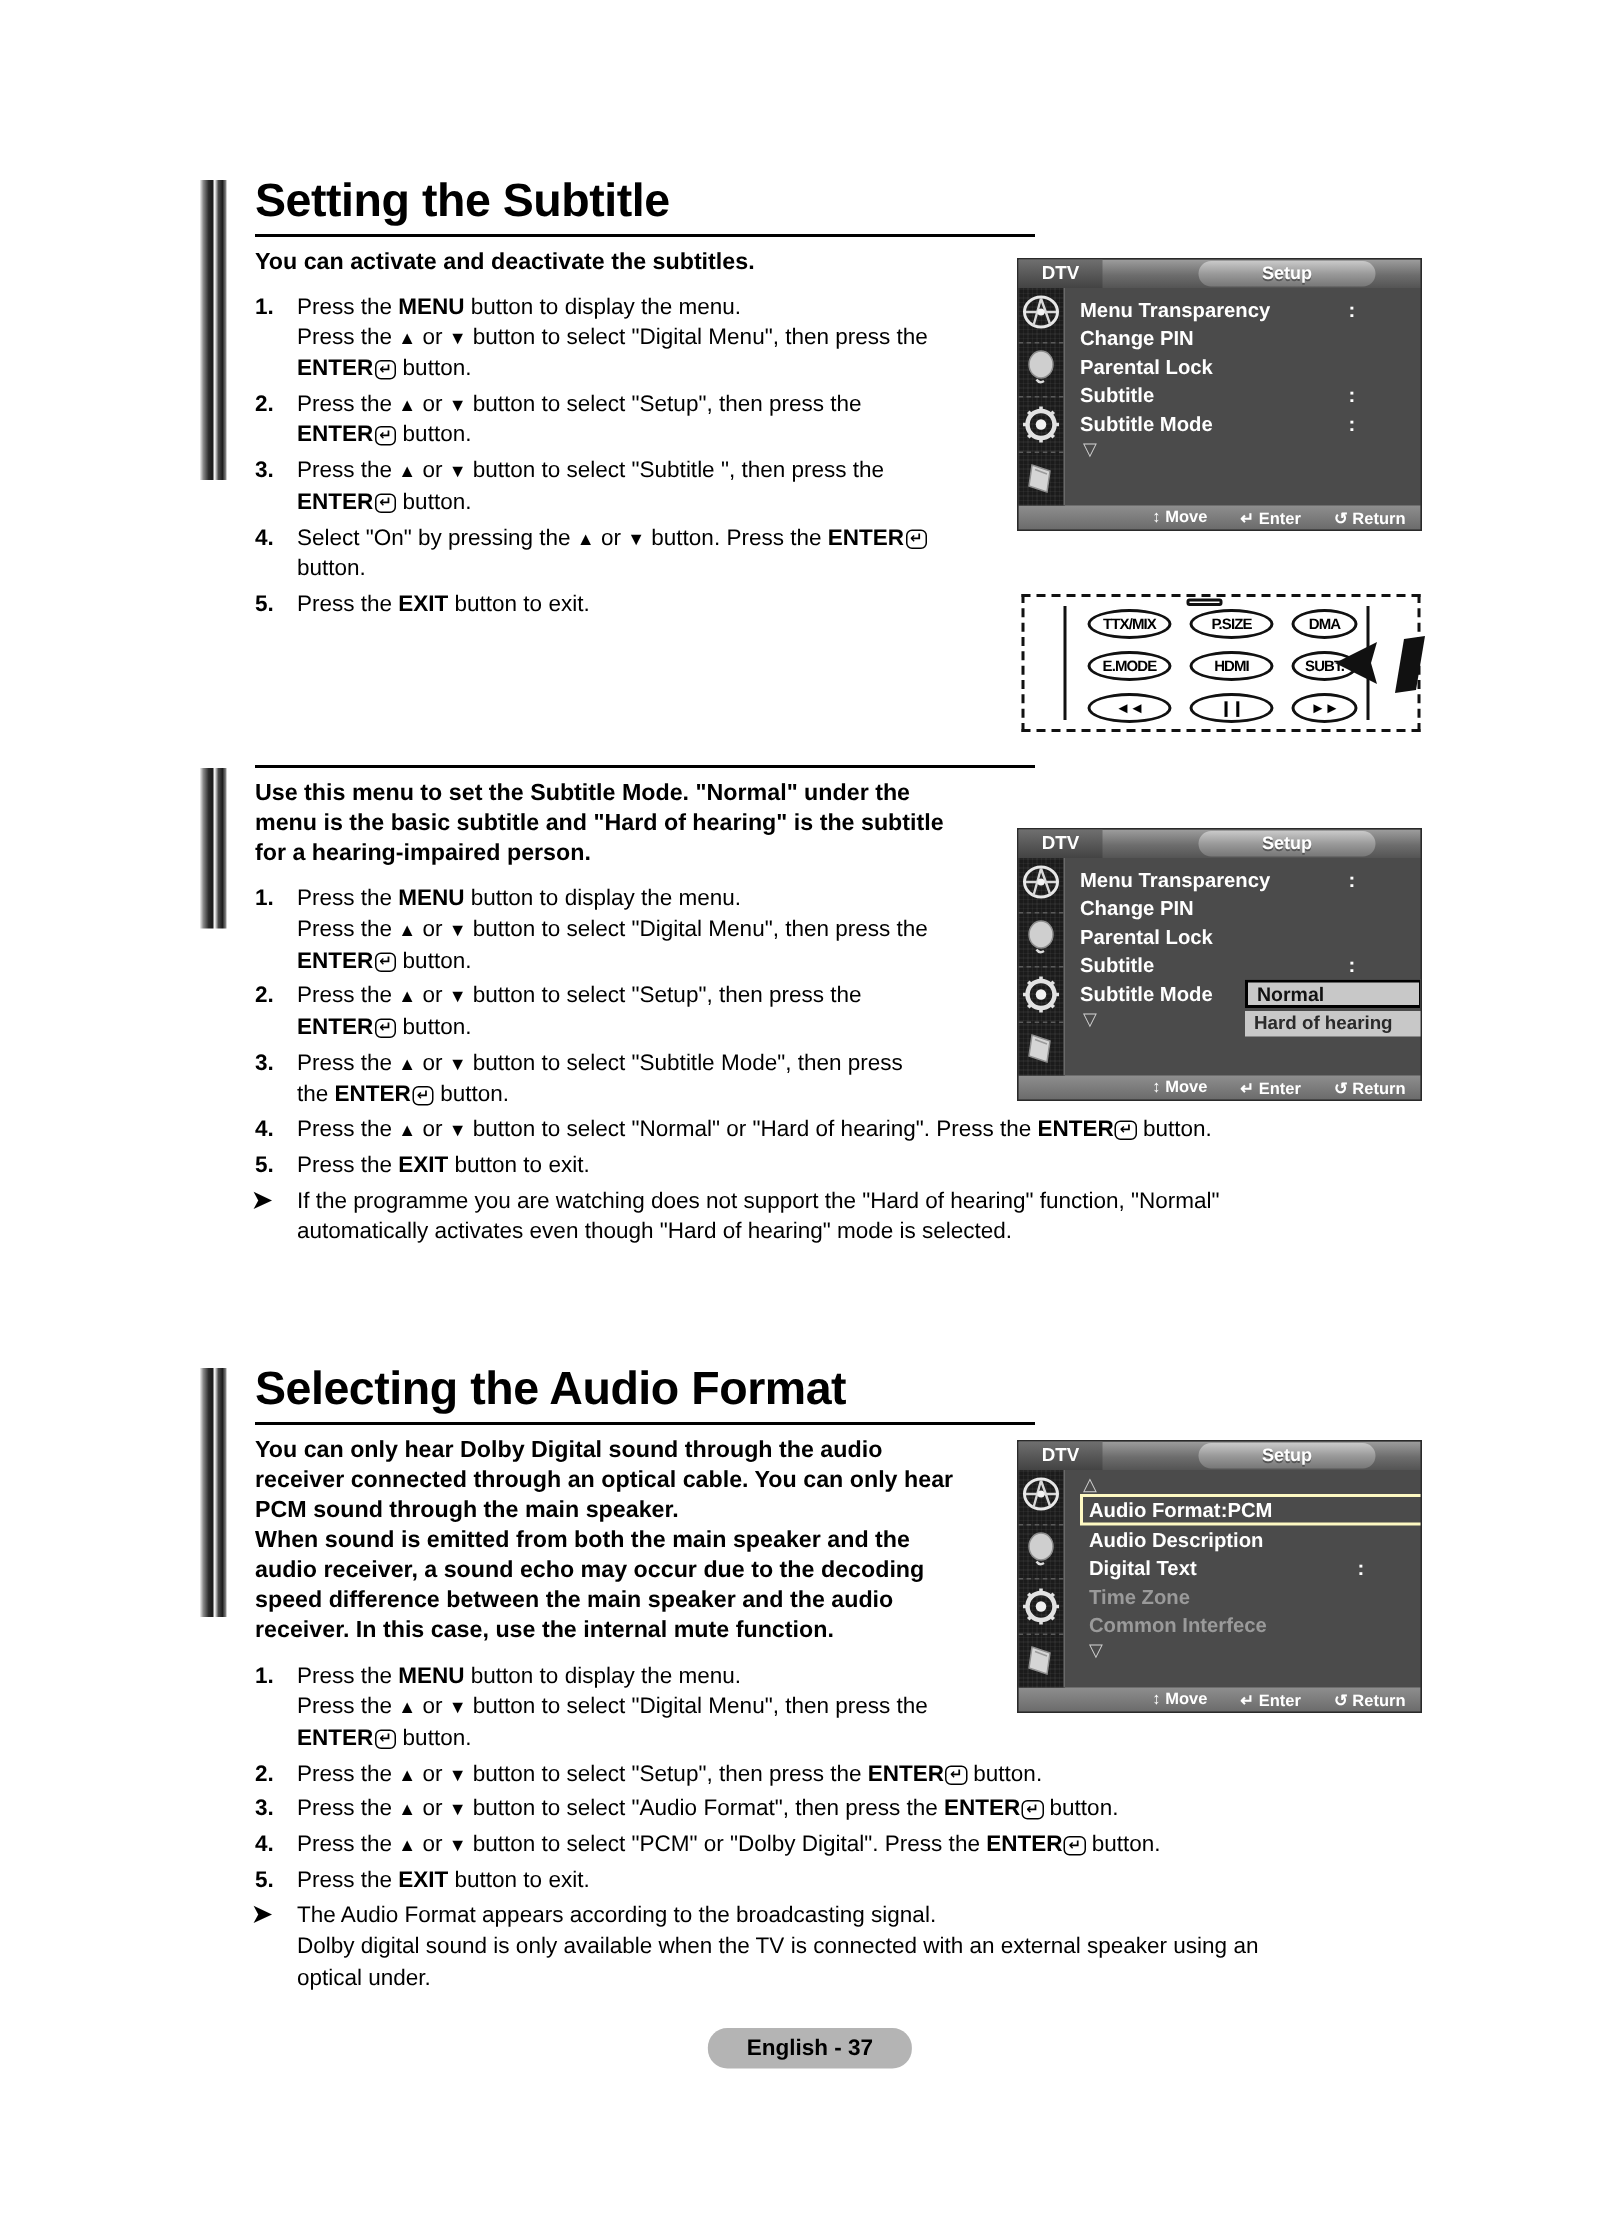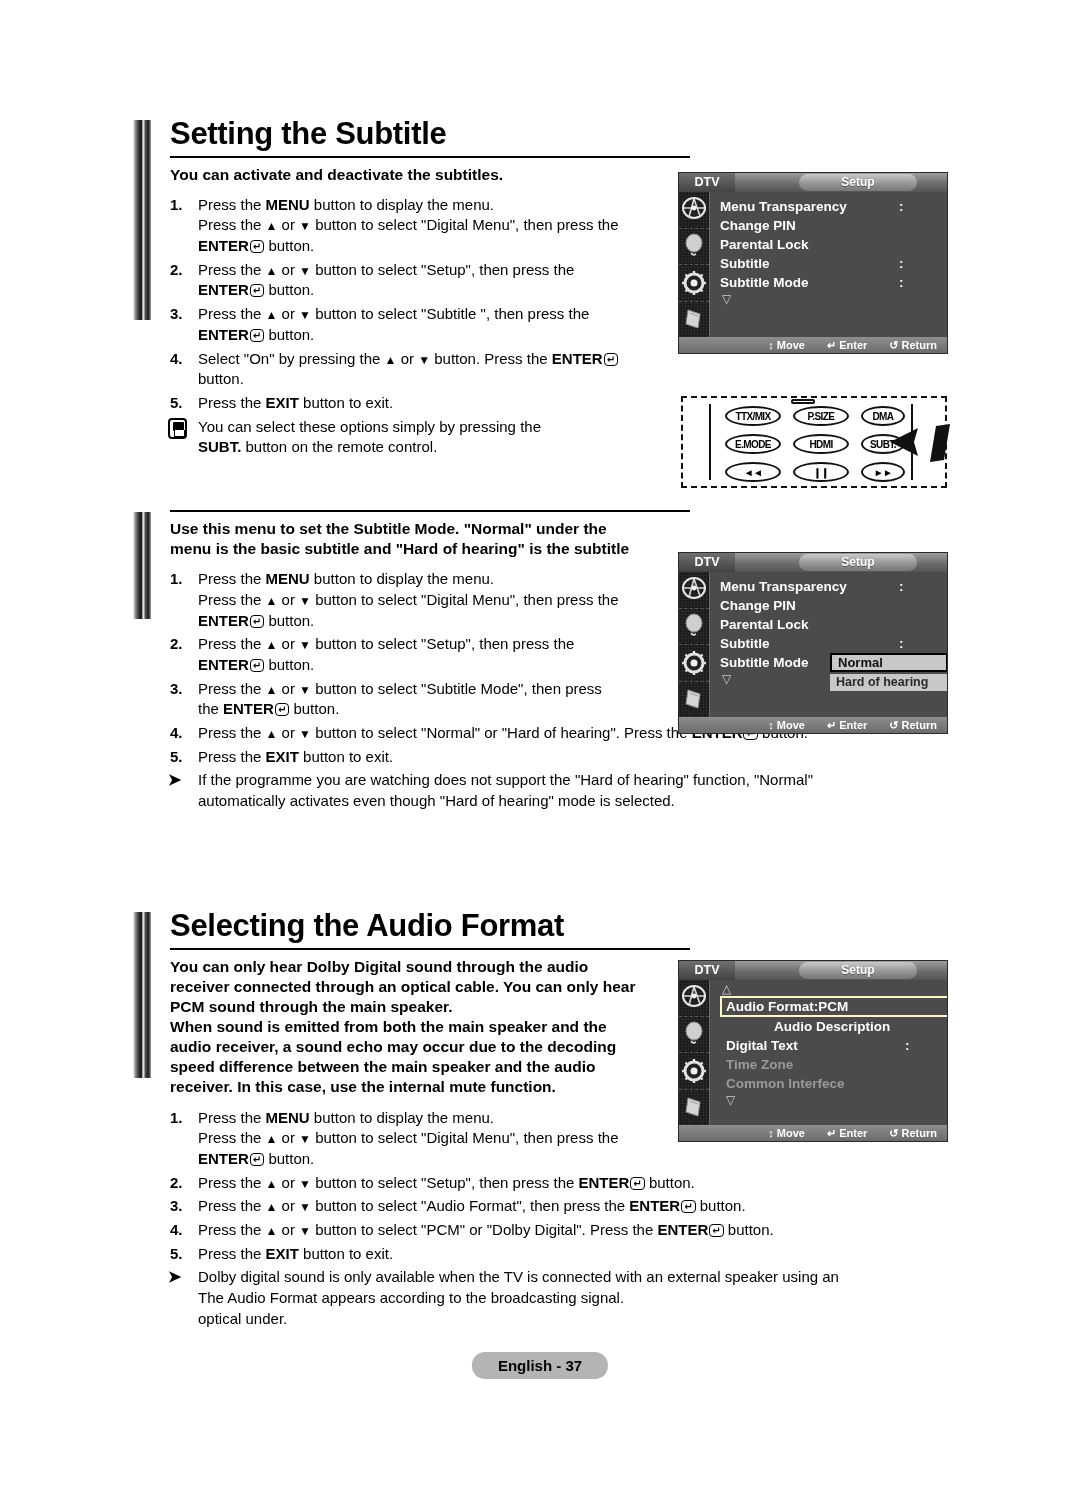--- a/index.html
+++ b/index.html
@@ -221,25 +221,20 @@
       <div class="step">
         <span class="num">4.</span>
         <div>Select "On" by pressing the <span class="tri-up"></span> or <span class="tri-dn"></span> button. Press the <b>ENTER</b><span class="ent">↵</span></div>
         <div>button.</div>
       </div>
       <div class="step">
         <span class="num">5.</span>
         <div>Press the <b>EXIT</b> button to exit.</div>
       </div>
 
-      <div class="note">
-        <span class="handicon"></span>
-        <div>You can select these options simply by pressing the</div>
-        <div><b>SUBT.</b> button on the remote control.</div>
-      </div>
     </div>
   </div>
 
   <div class="osd" style="left:678px; top:172px; width:270px; height:182px;">
     <div class="osd-top">
       <div class="osd-dtv">DTV</div>
       <div class="osd-tabwrap">
         <div class="osd-tab">Setup</div>
       </div>
     </div>
@@ -349,20 +344,21 @@
   </svg>
 
   <div class="section" style="left:130px; top:505px; width:560px;">
     <div class="headwrap">
       <div class="h-bar" style="height:107px;"></div>
       <div class="h-rule"></div>
     </div>
     <div class="intro">
       <div>Use this menu to set the Subtitle Mode. "Normal" under the</div>
       <div>menu is the basic subtitle and "Hard of hearing" is the subtitle</div>
+      <div>for a hearing-impaired person.</div>
     </div>
 
     <div class="steps" style="width:790px;">
       <div class="step">
         <span class="num">1.</span>
         <div>Press the <b>MENU</b> button to display the menu.</div>
         <div>Press the <span class="tri-up"></span> or <span class="tri-dn"></span> button to select "Digital Menu", then press the</div>
         <div><b>ENTER</b><span class="ent">↵</span> button.</div>
       </div>
       <div class="step">
@@ -500,22 +496,22 @@
         <span class="num">4.</span>
         <div>Press the <span class="tri-up"></span> or <span class="tri-dn"></span> button to select "PCM" or "Dolby Digital". Press the <b>ENTER</b><span class="ent">↵</span> button.</div>
       </div>
       <div class="step">
         <span class="num">5.</span>
         <div>Press the <b>EXIT</b> button to exit.</div>
       </div>
 
       <div class="note">
         <span class="marker arrow">➤</span>
+        <div>The Audio Format appears according to the broadcasting signal.</div>
         <div>Dolby digital sound is only available when the TV is connected with an external speaker using an</div>
-        <div>The Audio Format appears according to the broadcasting signal.</div>
         <div>optical under.</div>
       </div>
     </div>
   </div>
 
   <div class="osd" style="left:678px; top:960px; width:270px; height:182px;">
     <div class="osd-top">
       <div class="osd-dtv">DTV</div>
       <div class="osd-tabwrap">
         <div class="osd-tab">Setup</div>
@@ -555,21 +551,21 @@
       <div class="osd-main" style="padding-top:2px;">
         <div class="scroll-gly">△</div>
 
         <div class="hl-row" style="margin-right:4px;">
           <span class="lbl">Audio Format</span>
           <span class="colon">:</span>
           <span class="val">PCM</span>
           <span style="margin-left:auto;" class="arrow-right">▷</span>
         </div>
 
-        <div class="row" style="padding:0 6px 0 6px; margin-right:4px;margin-left:48px;">
+        <div class="row" style="padding:0 6px 0 6px; margin-right:4px;">
           <span class="lbl">Audio Description</span>
           <span class="colon"></span>
           <span class="val"></span>
           <span style="margin-left:auto;" class="arrow-right">▷</span>
         </div>
 
         <div class="row" style="padding:0 6px 0 6px; margin-right:4px;">
           <span class="lbl">Digital Text</span>
           <span class="colon">:</span>
           <span class="val">Enable</span>

